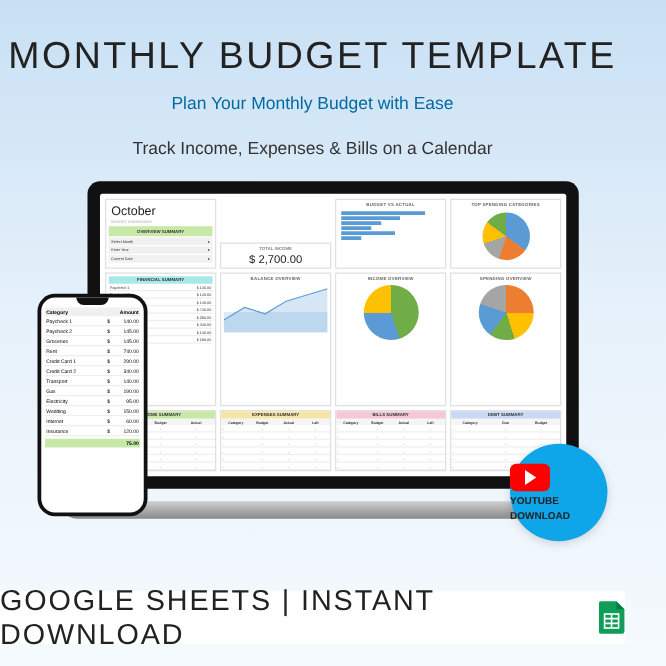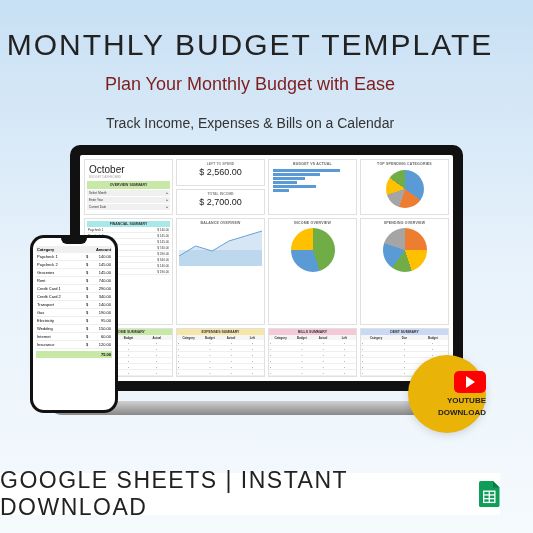--- a/index.html
+++ b/index.html
@@ -1,20 +1,20 @@
 <!DOCTYPE html>
 <html><head>
 <meta charset="utf-8">
 <style>
 *{box-sizing:border-box;margin:0;padding:0;}
 body{width:533px;height:533px;background:linear-gradient(180deg,#c8e0f4 0%,#e8f2fb 50%,#f5fafd 100%);font-family:-apple-system,Helvetica,Arial,sans-serif;overflow:hidden;position:relative;}
 .page{width:500px;height:533px;position:relative;}
 .heading{text-align:center;padding-top:28px;}
 .heading h1{font-size:30px;font-weight:400;letter-spacing:2px;color:#222;}
-.heading .sub1{font-size:18px;color:#7f1d1d;margin-top:12px;font-weight:400;}
+.heading .sub1{font-size:14px;color:#0369a1;margin-top:12px;font-weight:400;}
 .heading .sub2{font-size:14px;color:#333;margin-top:20px;font-weight:400;}
 .devices{position:absolute;left:0;right:0;top:145px;height:330px;}
 .laptop{position:absolute;left:70px;top:0;width:393px;height:270px;}
 .laptop-screen{position:absolute;left:0;top:0;width:393px;height:246px;background:#111;border-radius:10px;padding:10px;}
 .laptop-inner{width:100%;height:100%;background:#fff;border-radius:2px;padding:4px;display:grid;grid-template-columns:repeat(4,1fr);grid-template-rows:auto auto 1fr auto;gap:3px;font-size:4px;color:#333;}
 .laptop-base{position:absolute;left:-22px;bottom:0;width:437px;height:14px;background:linear-gradient(180deg,#d0d0d0,#888);border-radius:0 0 18px 18px;}
 .card{background:#fff;border:0.5px solid #e0e0e0;padding:2px;overflow:hidden;}
 .card-title{font-size:3.5px;font-weight:700;color:#666;text-align:center;margin-bottom:1px;letter-spacing:0.2px;}
 .month{grid-column:1;grid-row:1/3;display:flex;flex-direction:column;}
 .month-name{font-size:10px;font-weight:400;color:#222;padding:2px 0 0 2px;}
@@ -60,21 +60,21 @@
 .phone-header{display:flex;background:#f0f0f0;padding:1px;font-weight:700;}
 .phone-header>span:first-child{flex:1;}
 .phone-header>span:last-child{width:24px;text-align:right;}
 .phone-row{display:flex;padding:1px;border-bottom:0.3px solid #eee;}
 .phone-row>span:first-child{flex:1;}
 .phone-row>span:nth-child(2){width:8px;text-align:center;}
 .phone-row>span:last-child{width:20px;text-align:right;}
 .phone-total{display:flex;background:#c8e8a8;padding:1px;font-weight:700;margin-top:2px;}
 .phone-total>span:first-child{flex:1;}
 .phone-total>span:last-child{width:24px;text-align:right;}
-.yt-badge{position:absolute;right:14px;top:210px;width:78px;height:78px;background:#eab308;border-radius:50%;display:flex;flex-direction:column;align-items:flex-end;justify-content:center;z-index:10;box-shadow:0 2px 8px rgba(0,0,0,0.15);}
+.yt-badge{position:absolute;right:14px;top:210px;width:78px;height:78px;background:#0ea5e9;border-radius:50%;display:flex;flex-direction:column;align-items:flex-start;justify-content:center;z-index:10;box-shadow:0 2px 8px rgba(0,0,0,0.15);}
 .yt-icon{width:32px;height:22px;background:#ff0000;border-radius:5px;position:relative;}
 .yt-icon::after{content:"";position:absolute;left:12px;top:5px;border-left:9px solid #fff;border-top:6px solid transparent;border-bottom:6px solid transparent;}
 .yt-text{font-size:8px;font-weight:800;color:#222;text-align:center;margin-top:4px;line-height:1;}
 .footer{position:absolute;left:0;right:0;bottom:18px;height:42px;background:#fff;display:flex;align-items:center;justify-content:center;gap:10px;}
 .footer-text{font-size:23px;font-weight:400;letter-spacing:1.5px;color:#222;}
 .sheets-icon{width:22px;height:28px;position:relative;}
 .sheets-icon svg{width:100%;height:100%;}
 </style>
 </head>
 <body>
@@ -104,24 +104,20 @@
             <div class="ov-row">
                 <span>Enter Year</span>
                 <span>▸</span>
               </div>
             <div class="ov-row">
                 <span>Current Date</span>
                 <span>▸</span>
               </div>
           </div>
 
-          <div class="card stat" style="grid-column:2;grid-row:1">
-            <div class="stat-label">LEFT TO SPEND</div>
-            <div class="stat-val">$ 2,560.00</div>
-          </div>
           <div class="card stat" style="grid-column:2;grid-row:2">
             <div class="stat-label">TOTAL INCOME</div>
             <div class="stat-val">$ 2,700.00</div>
           </div>
 
           <div class="card barchart">
             <div class="card-title">BUDGET VS ACTUAL</div>
             <div class="bars">
               <div class="bar" style="width:85%"></div>
                 <div class="bar" style="width:60%"></div>

